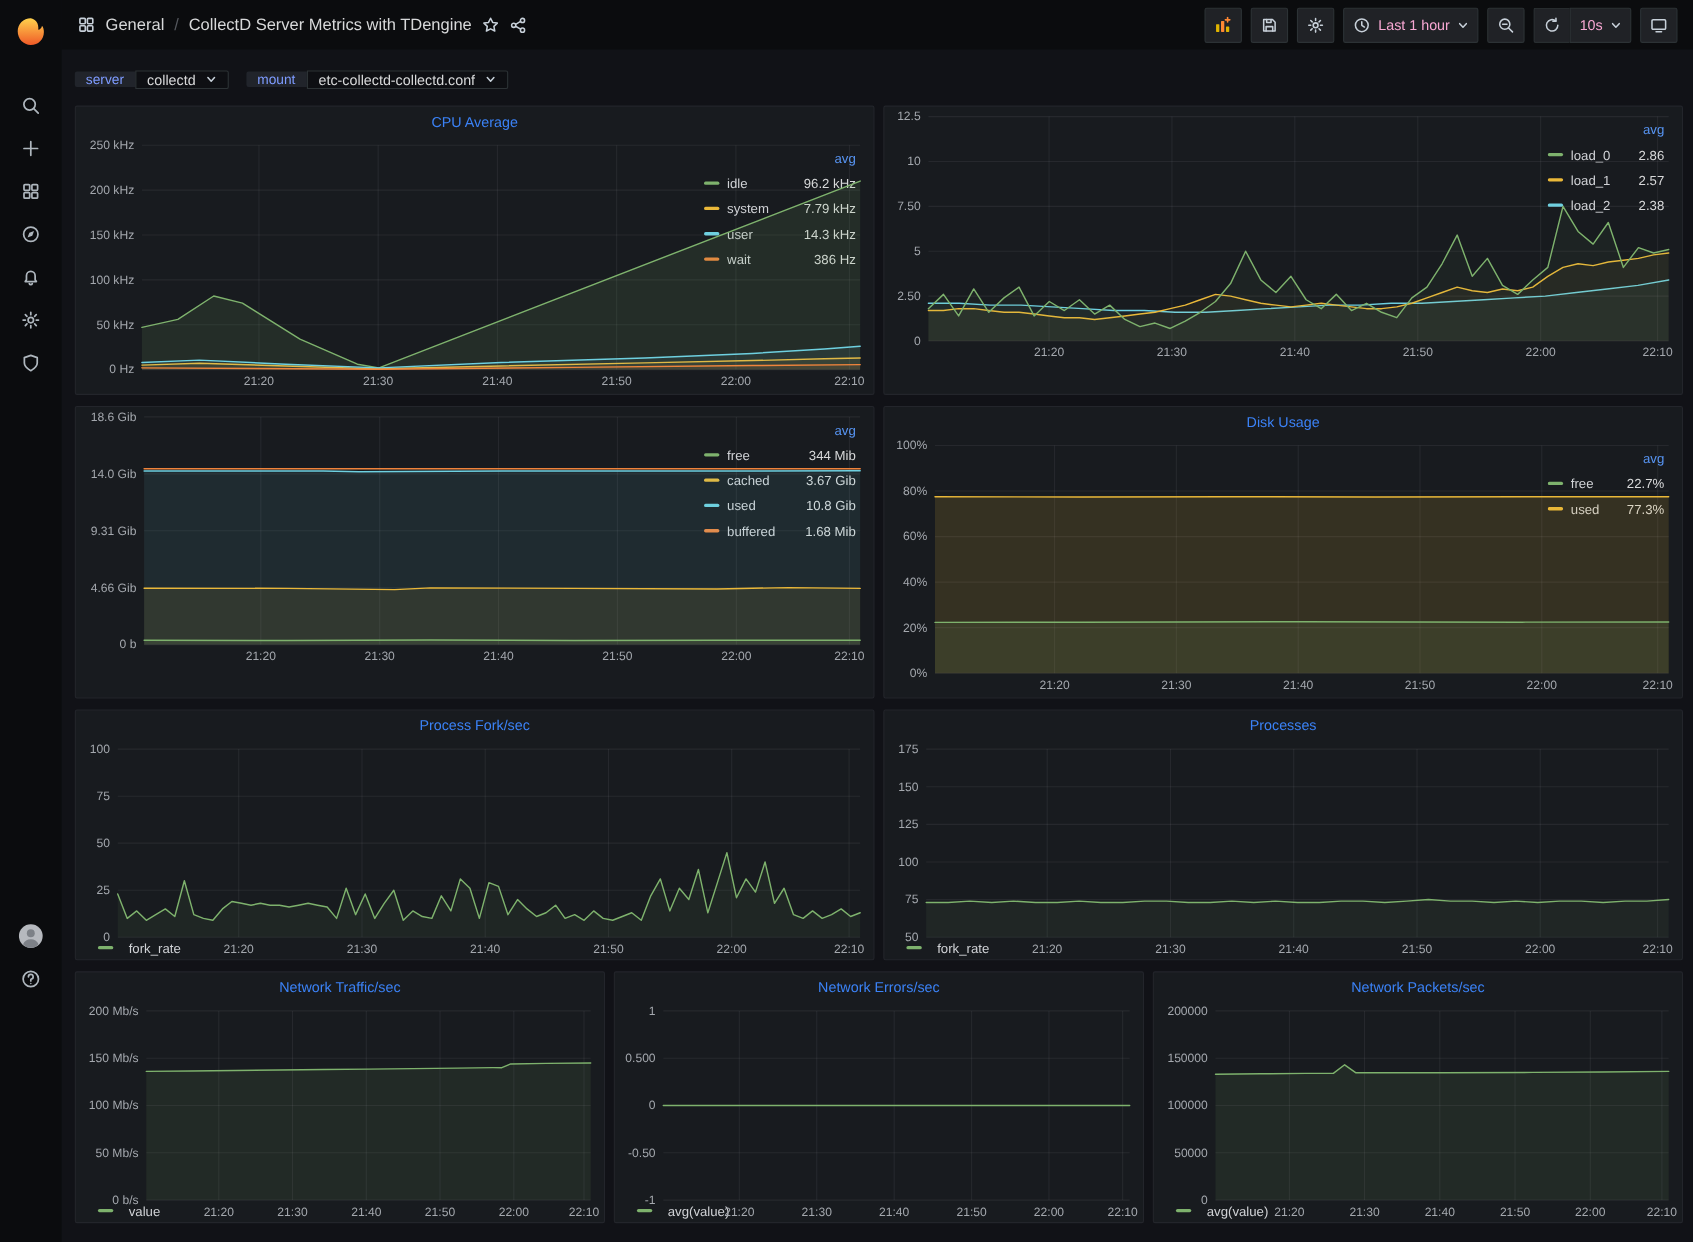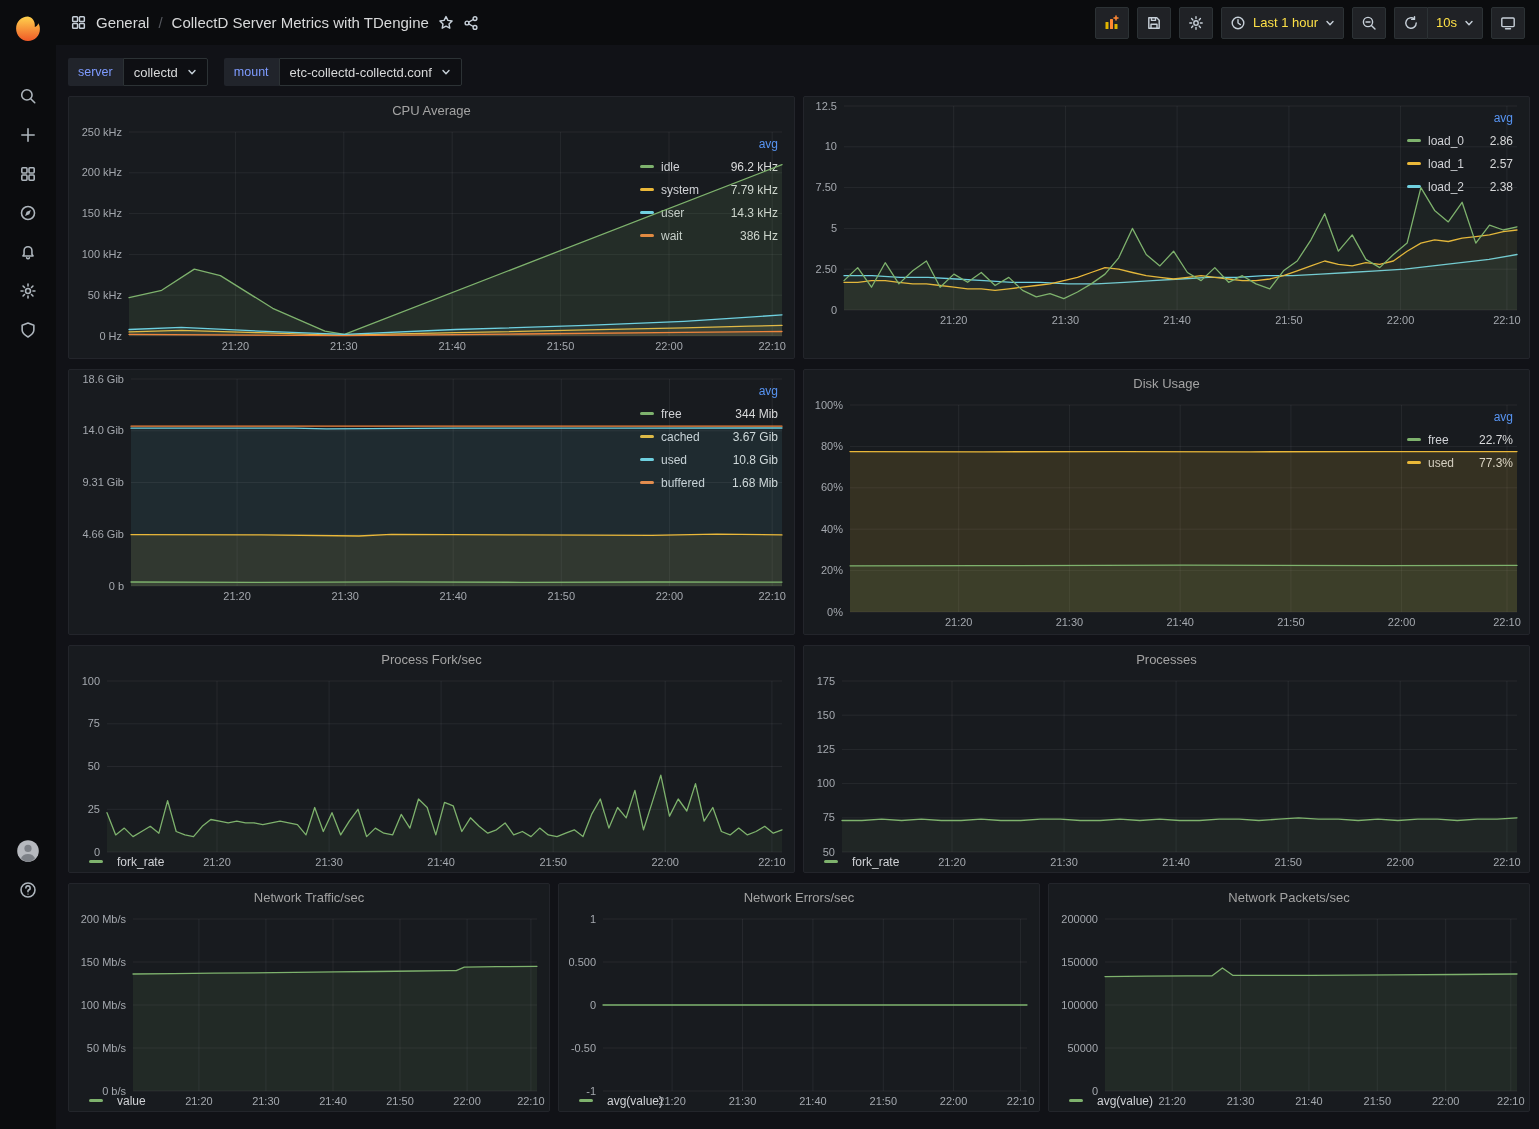--- a/index.html
+++ b/index.html
@@ -32,48 +32,48 @@
     background:#0b0c0e; padding:0 14px; gap:10px;
   }
   .nav-left { display:flex; align-items:center; gap:9px; }
   .crumb { font-size:15px; color:#d8d9da; cursor:pointer; }
   .crumb-sep { font-size:15px; color:#55585e; }
   .nav-iconbtn { display:flex; align-items:center; justify-content:center; cursor:pointer; color:#9aa0a6; }
   .nav-right { margin-left:auto; display:flex; align-items:center; gap:8px; }
   .tb-btn {
     height:32px; min-width:32px; background:#202226; border:1px solid #2c3235; border-radius:2px;
     display:flex; align-items:center; justify-content:center; gap:7px; padding:0 8px;
-    color:#fde047; font-size:13px; cursor:pointer; white-space:nowrap;
+    color:#f9a8d4; font-size:13px; cursor:pointer; white-space:nowrap;
   }
   .btn-group { display:flex; }
   .btn-group .tb-btn:first-child { border-radius:2px 0 0 2px; border-right:none; }
   .btn-group .tb-btn:last-child { border-radius:0 2px 2px 0; }
 
   
   .submenu { flex:none; display:flex; align-items:center; gap:16px; padding:13px 14px 10px 12px; }
-  .var { display:flex; height:28px; font-size:13px; }
+  .var { display:flex; height:28px; font-size:13px;align-items:center; }
   .var-label {
     display:flex; align-items:center; padding:0 10px; background:#21242b; color:#7e9bff;
     border-radius:2px 0 0 2px; font-weight:500; font-size:12.5px;
   }
   .var-value {
     display:flex; align-items:center; gap:9px; padding:0 10px; background:#0e0f13;
     border:1px solid #2c3235; border-radius:0 2px 2px 0; color:#d8d9da; cursor:pointer;
   }
 
   
   .dashboard { flex:1; display:flex; flex-direction:column; gap:10px; padding:0 9px 12px 12px; min-height:0; }
   .row { display:flex; gap:8px; flex:none; }
   .panel {
     flex:1; background:#181b1f; border:1px solid #23252b; border-radius:2px;
     display:flex; flex-direction:column; min-width:0;
   }
   .panel-header {
     height:26px; flex:none; display:flex; align-items:center; justify-content:center;
-    font-size:13px; font-weight:500; color:#a3a3a3; cursor:move;
+    font-size:13px; font-weight:500; color:#3b82f6; cursor:move;
   }
   .panel-body { flex:1; display:flex; min-height:0; padding:0 4px 2px 6px; }
   .panel-body.cols { flex-direction:column; padding-bottom:0; }
   .chart { flex:1; min-width:0; min-height:0; position:relative; }
 
   
   .gl { stroke:rgba(204,204,220,0.08); stroke-width:1; }
   .tk { fill:#a4a8ae; font-size:11px; font-family:"Liberation Sans",sans-serif; }
   .tx { text-anchor:middle; }
   .ty { text-anchor:end; }

